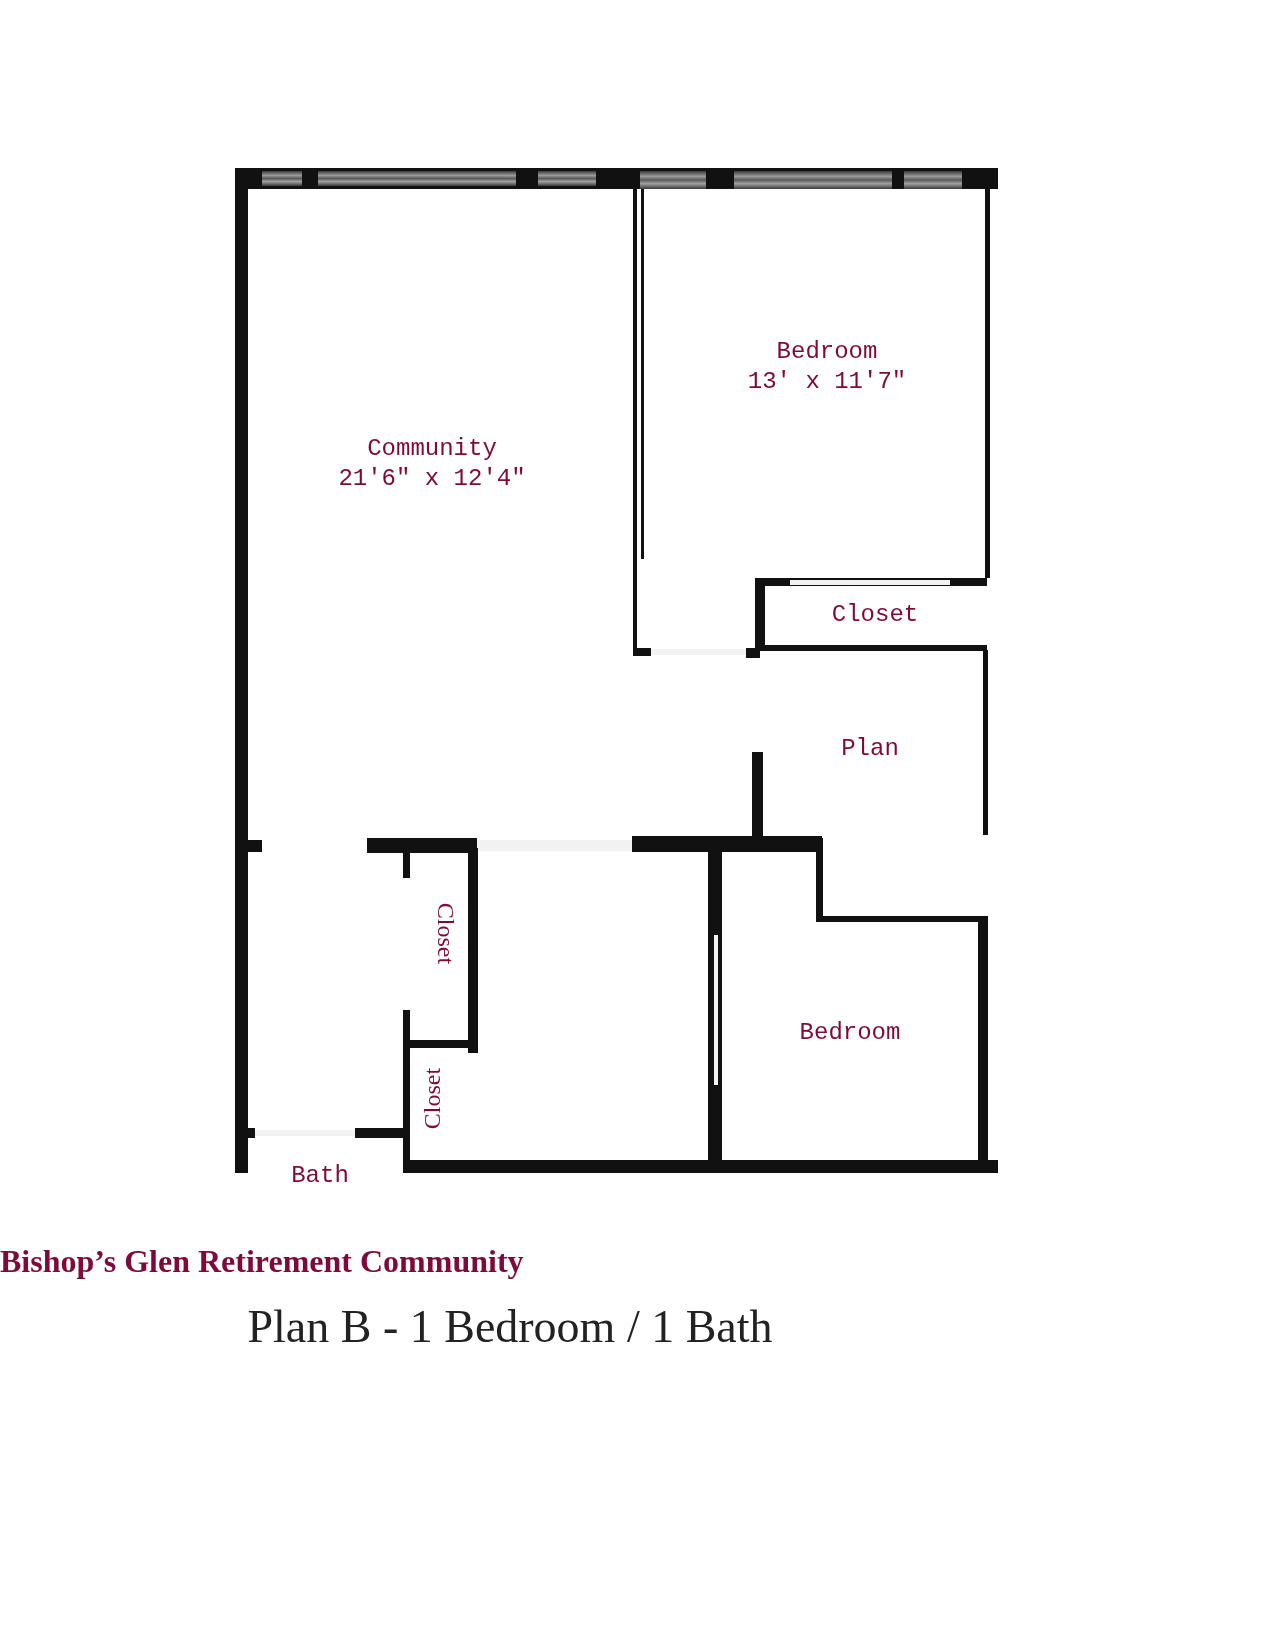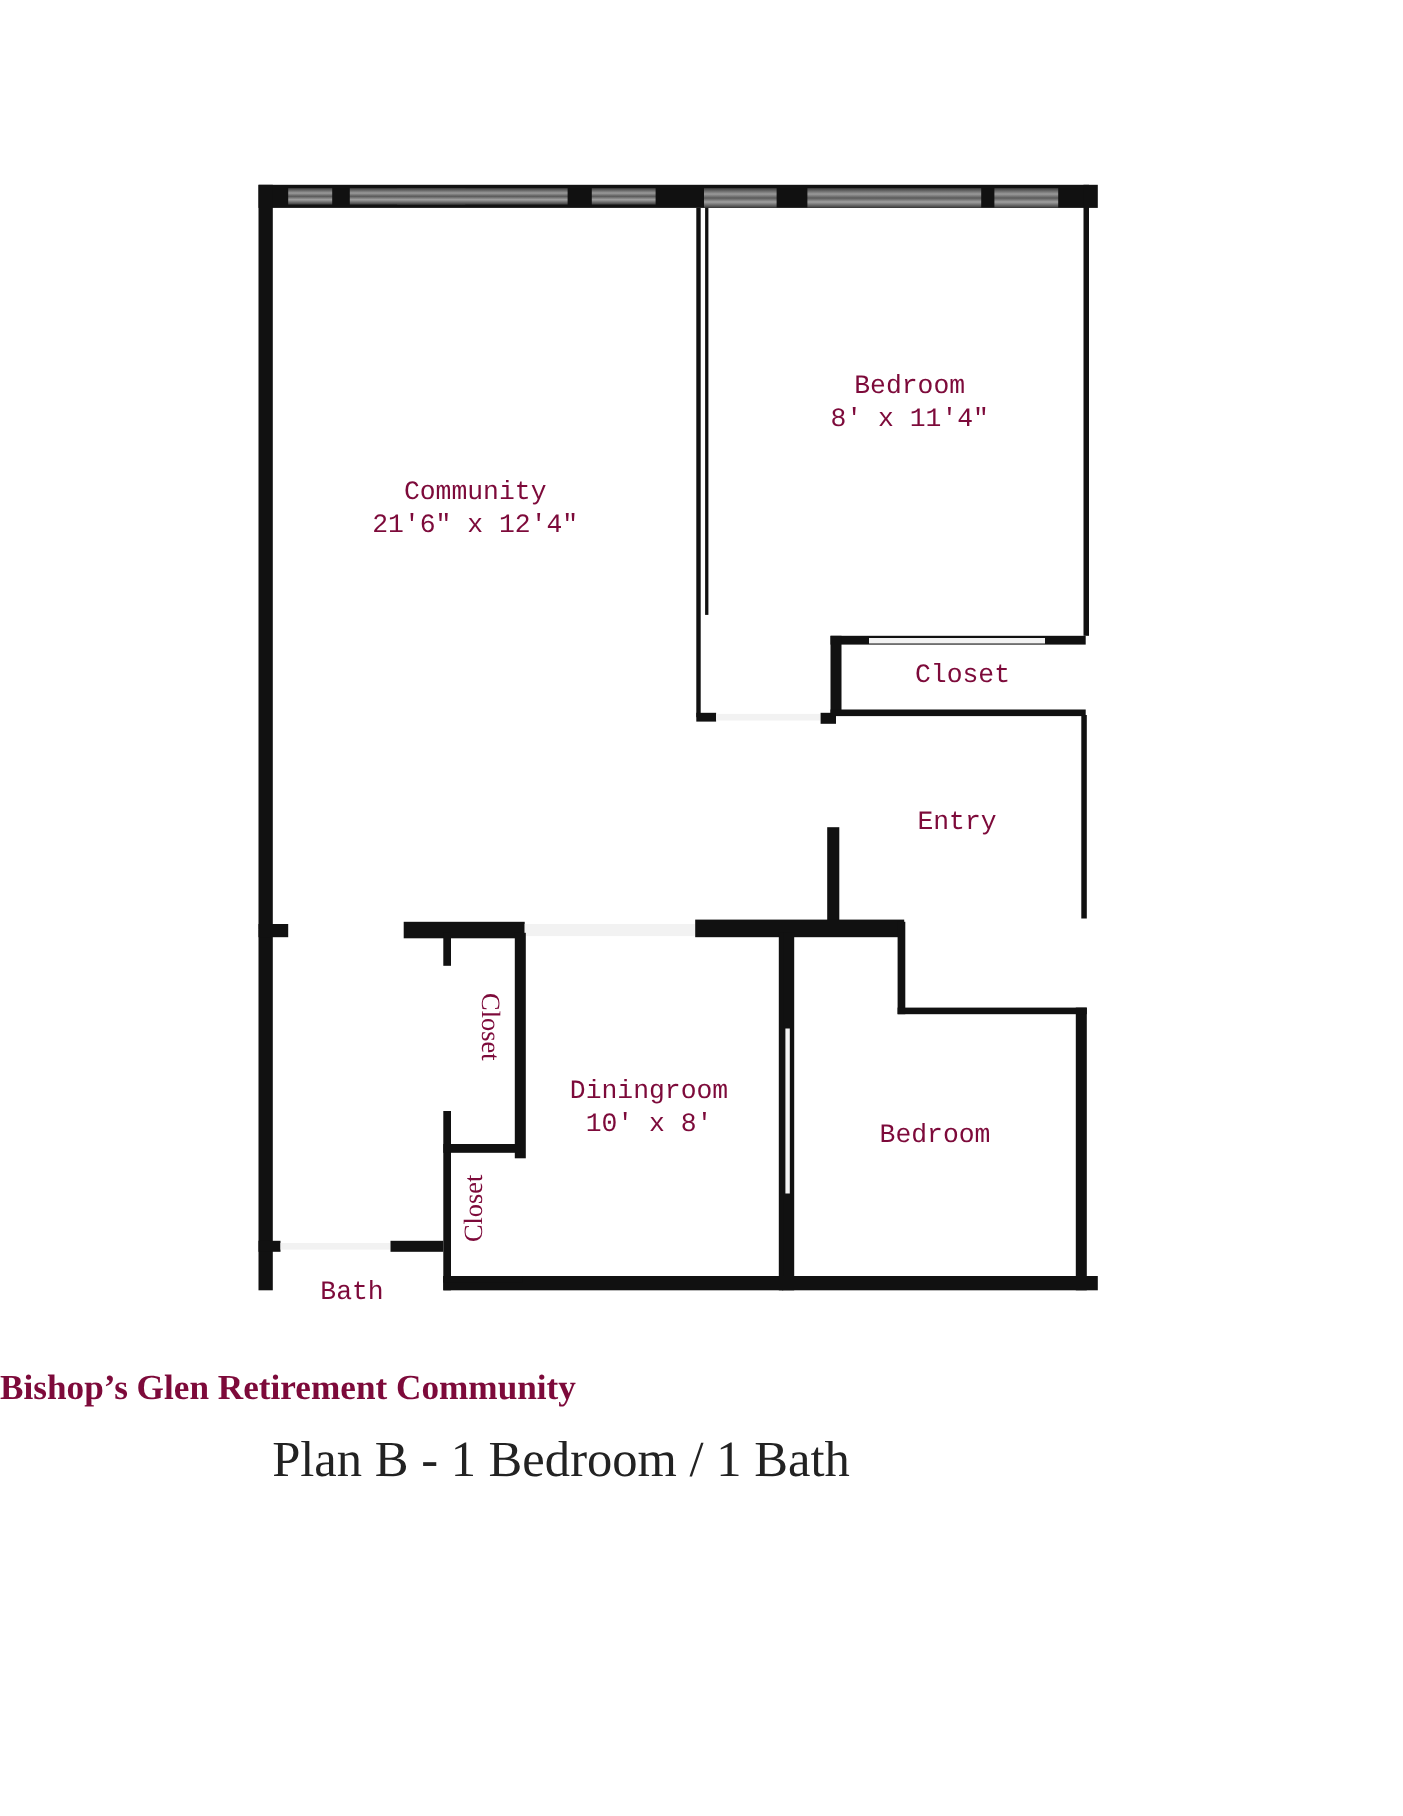--- a/index.html
+++ b/index.html
@@ -73,35 +73,31 @@
   <div class="wall" style="left:403px;top:1160px;width:595px;height:13px;"></div>
   <div class="wall" style="left:403px;top:1160px;width:72px;height:6px;"></div>
 
   <div class="label" style="left:327px;top:434px;width:210px;">
     <span>Community</span>
     <span class="dim">21′6″ x 12′4″</span>
   </div>
 
   <div class="label" style="left:727px;top:337px;width:200px;">
     <span>Bedroom</span>
-    <span class="dim">8′ x 11′4″</span>
+    <span class="dim">13′ x 11′7″</span>
   </div>
 
   <div class="label" style="left:815px;top:600px;width:120px;">Closet</div>
 
-  <div class="label" style="left:820px;top:734px;width:100px;">Entry</div>
+  <div class="label" style="left:820px;top:734px;width:100px;">Plan</div>
 
   <div class="vlabel" style="left:405px;top:920px;width:80px;text-align:center;transform:rotate(90deg);">Closet</div>
 
   <div class="vlabel" style="left:392px;top:1085px;width:80px;text-align:center;transform:rotate(-90deg);">Closet</div>
 
-  <div class="label" style="left:490px;top:978px;width:200px;">
-    <span>Diningroom</span>
-    <span class="dim">10′ x 8′</span>
-  </div>
 
   <div class="label" style="left:790px;top:1018px;width:120px;">Bedroom</div>
 
   <div class="label" style="left:270px;top:1161px;width:100px;">Bath</div>
 </div>
 
 <div class="title">Bishop’s Glen Retirement Community</div>
 <div class="subtitle">Plan B - 1 Bedroom / 1 Bath</div>
 
 </body></html>

